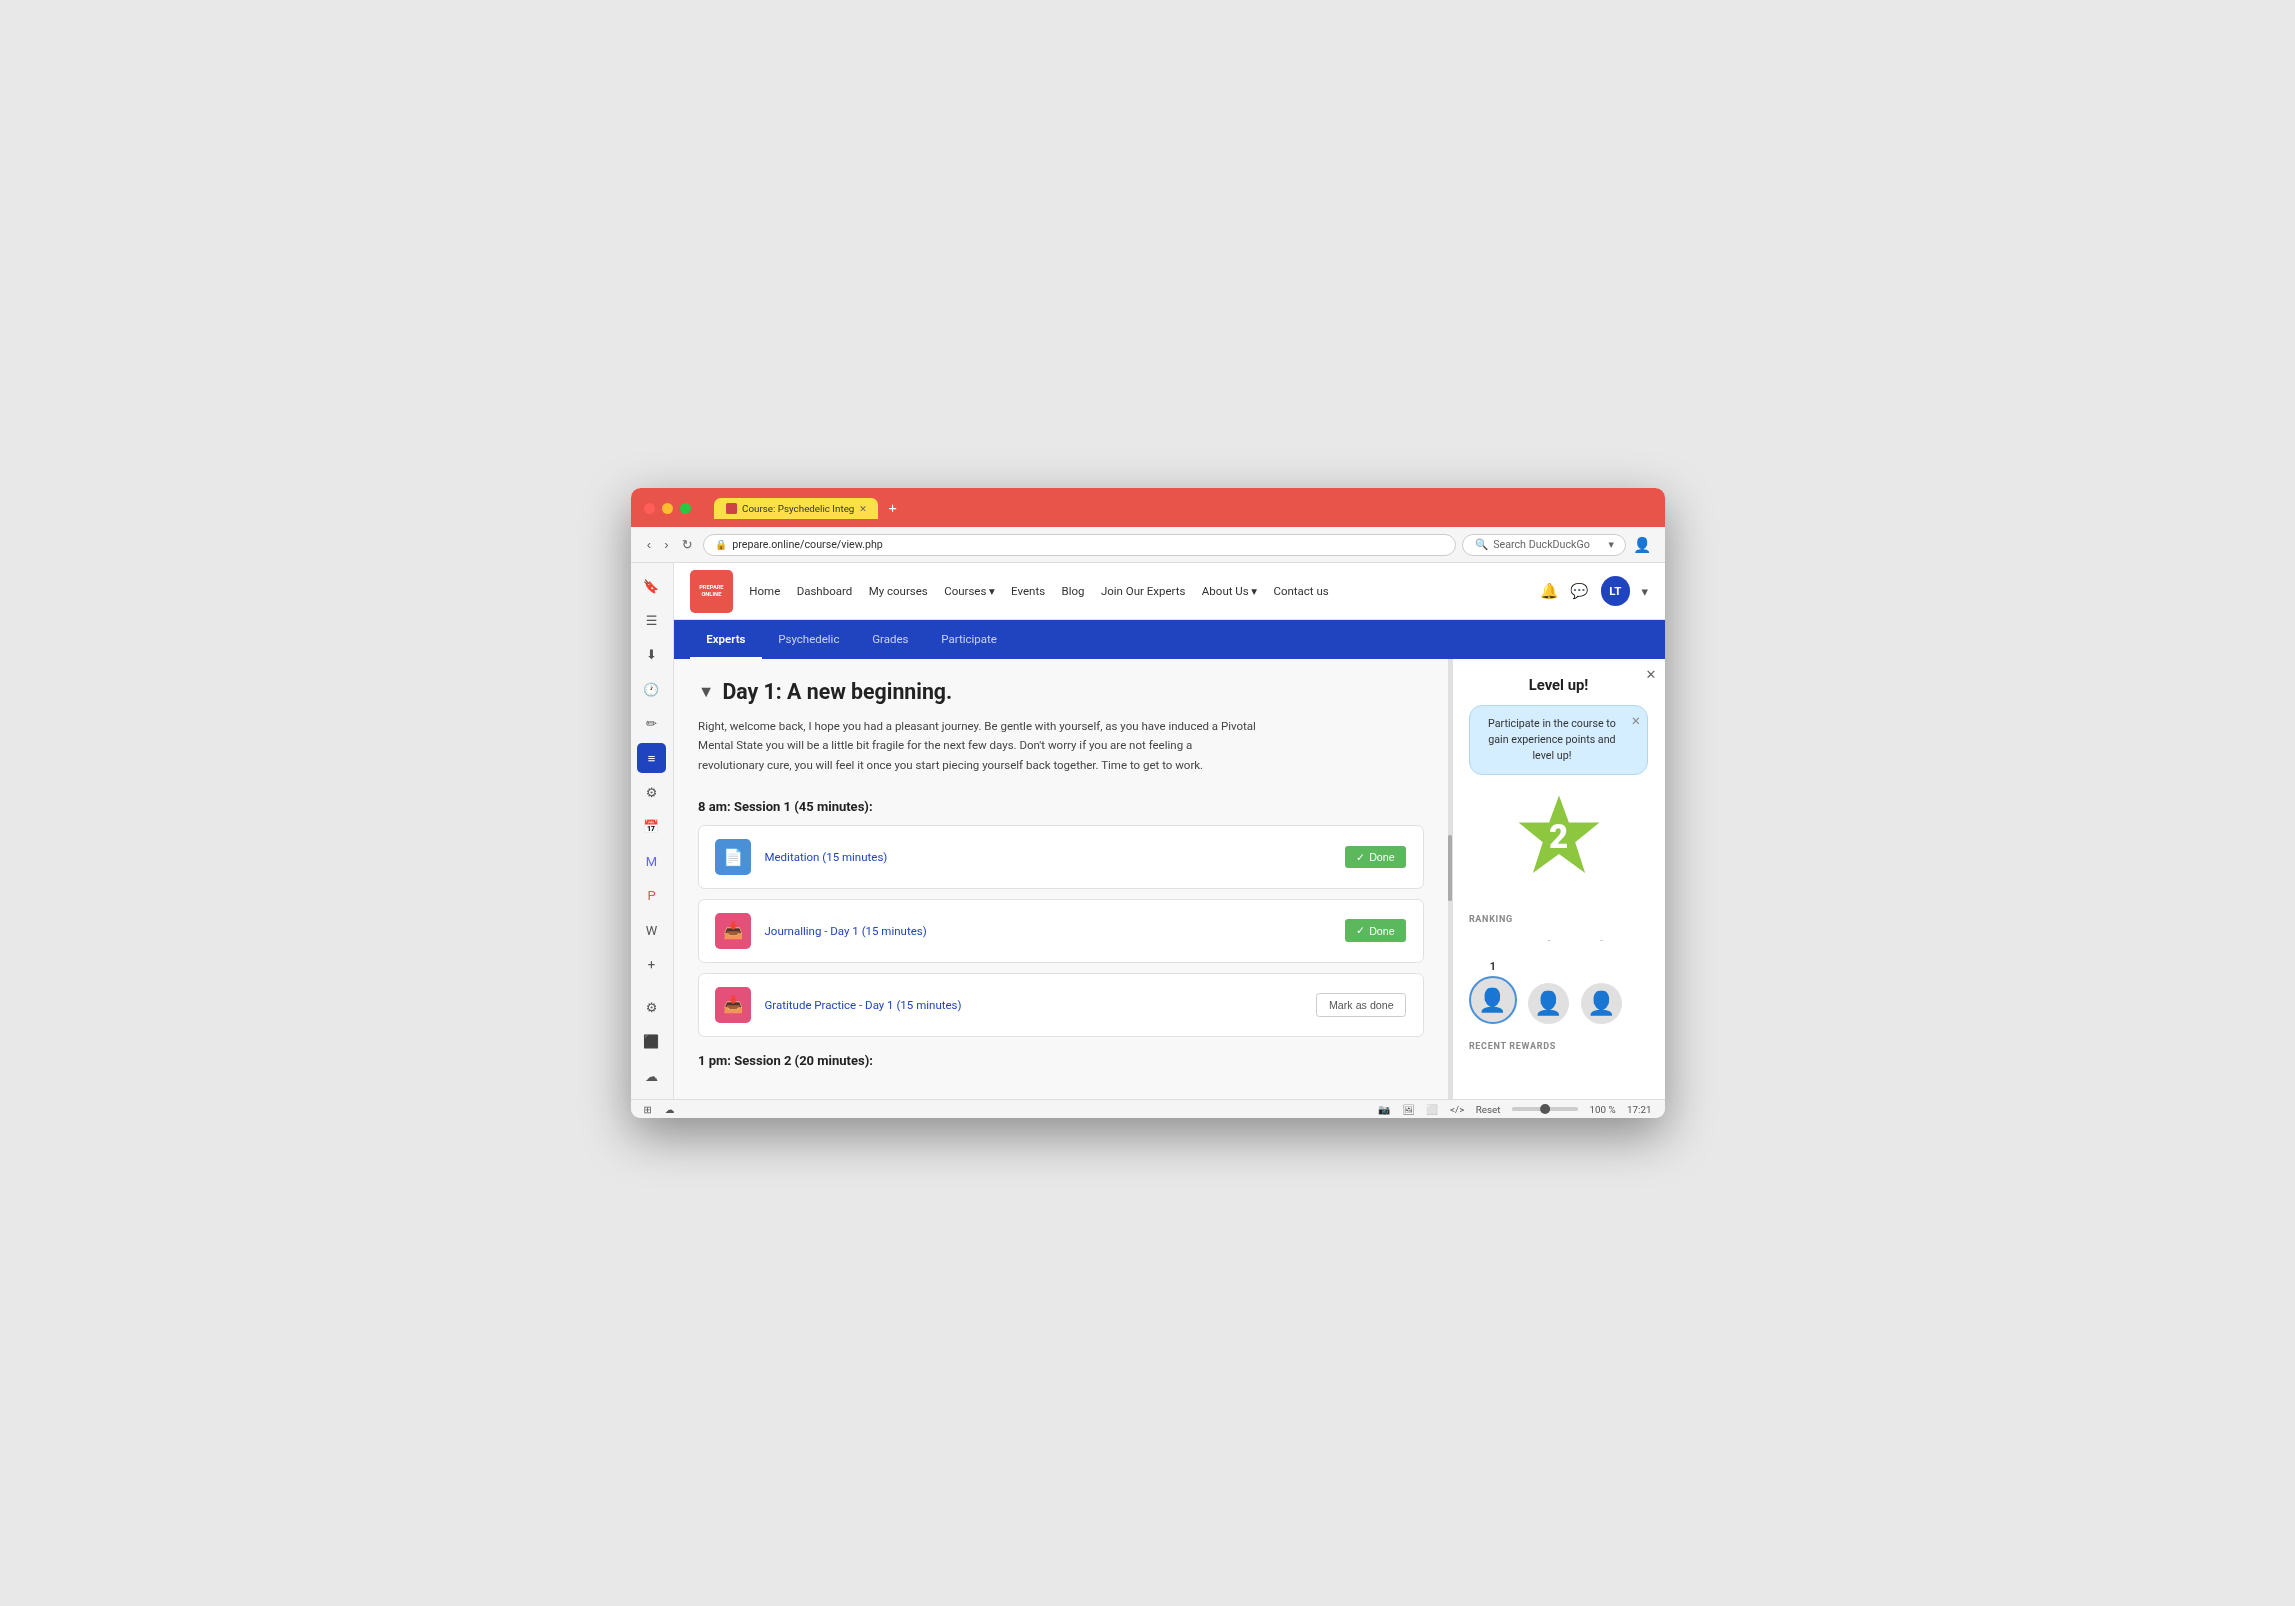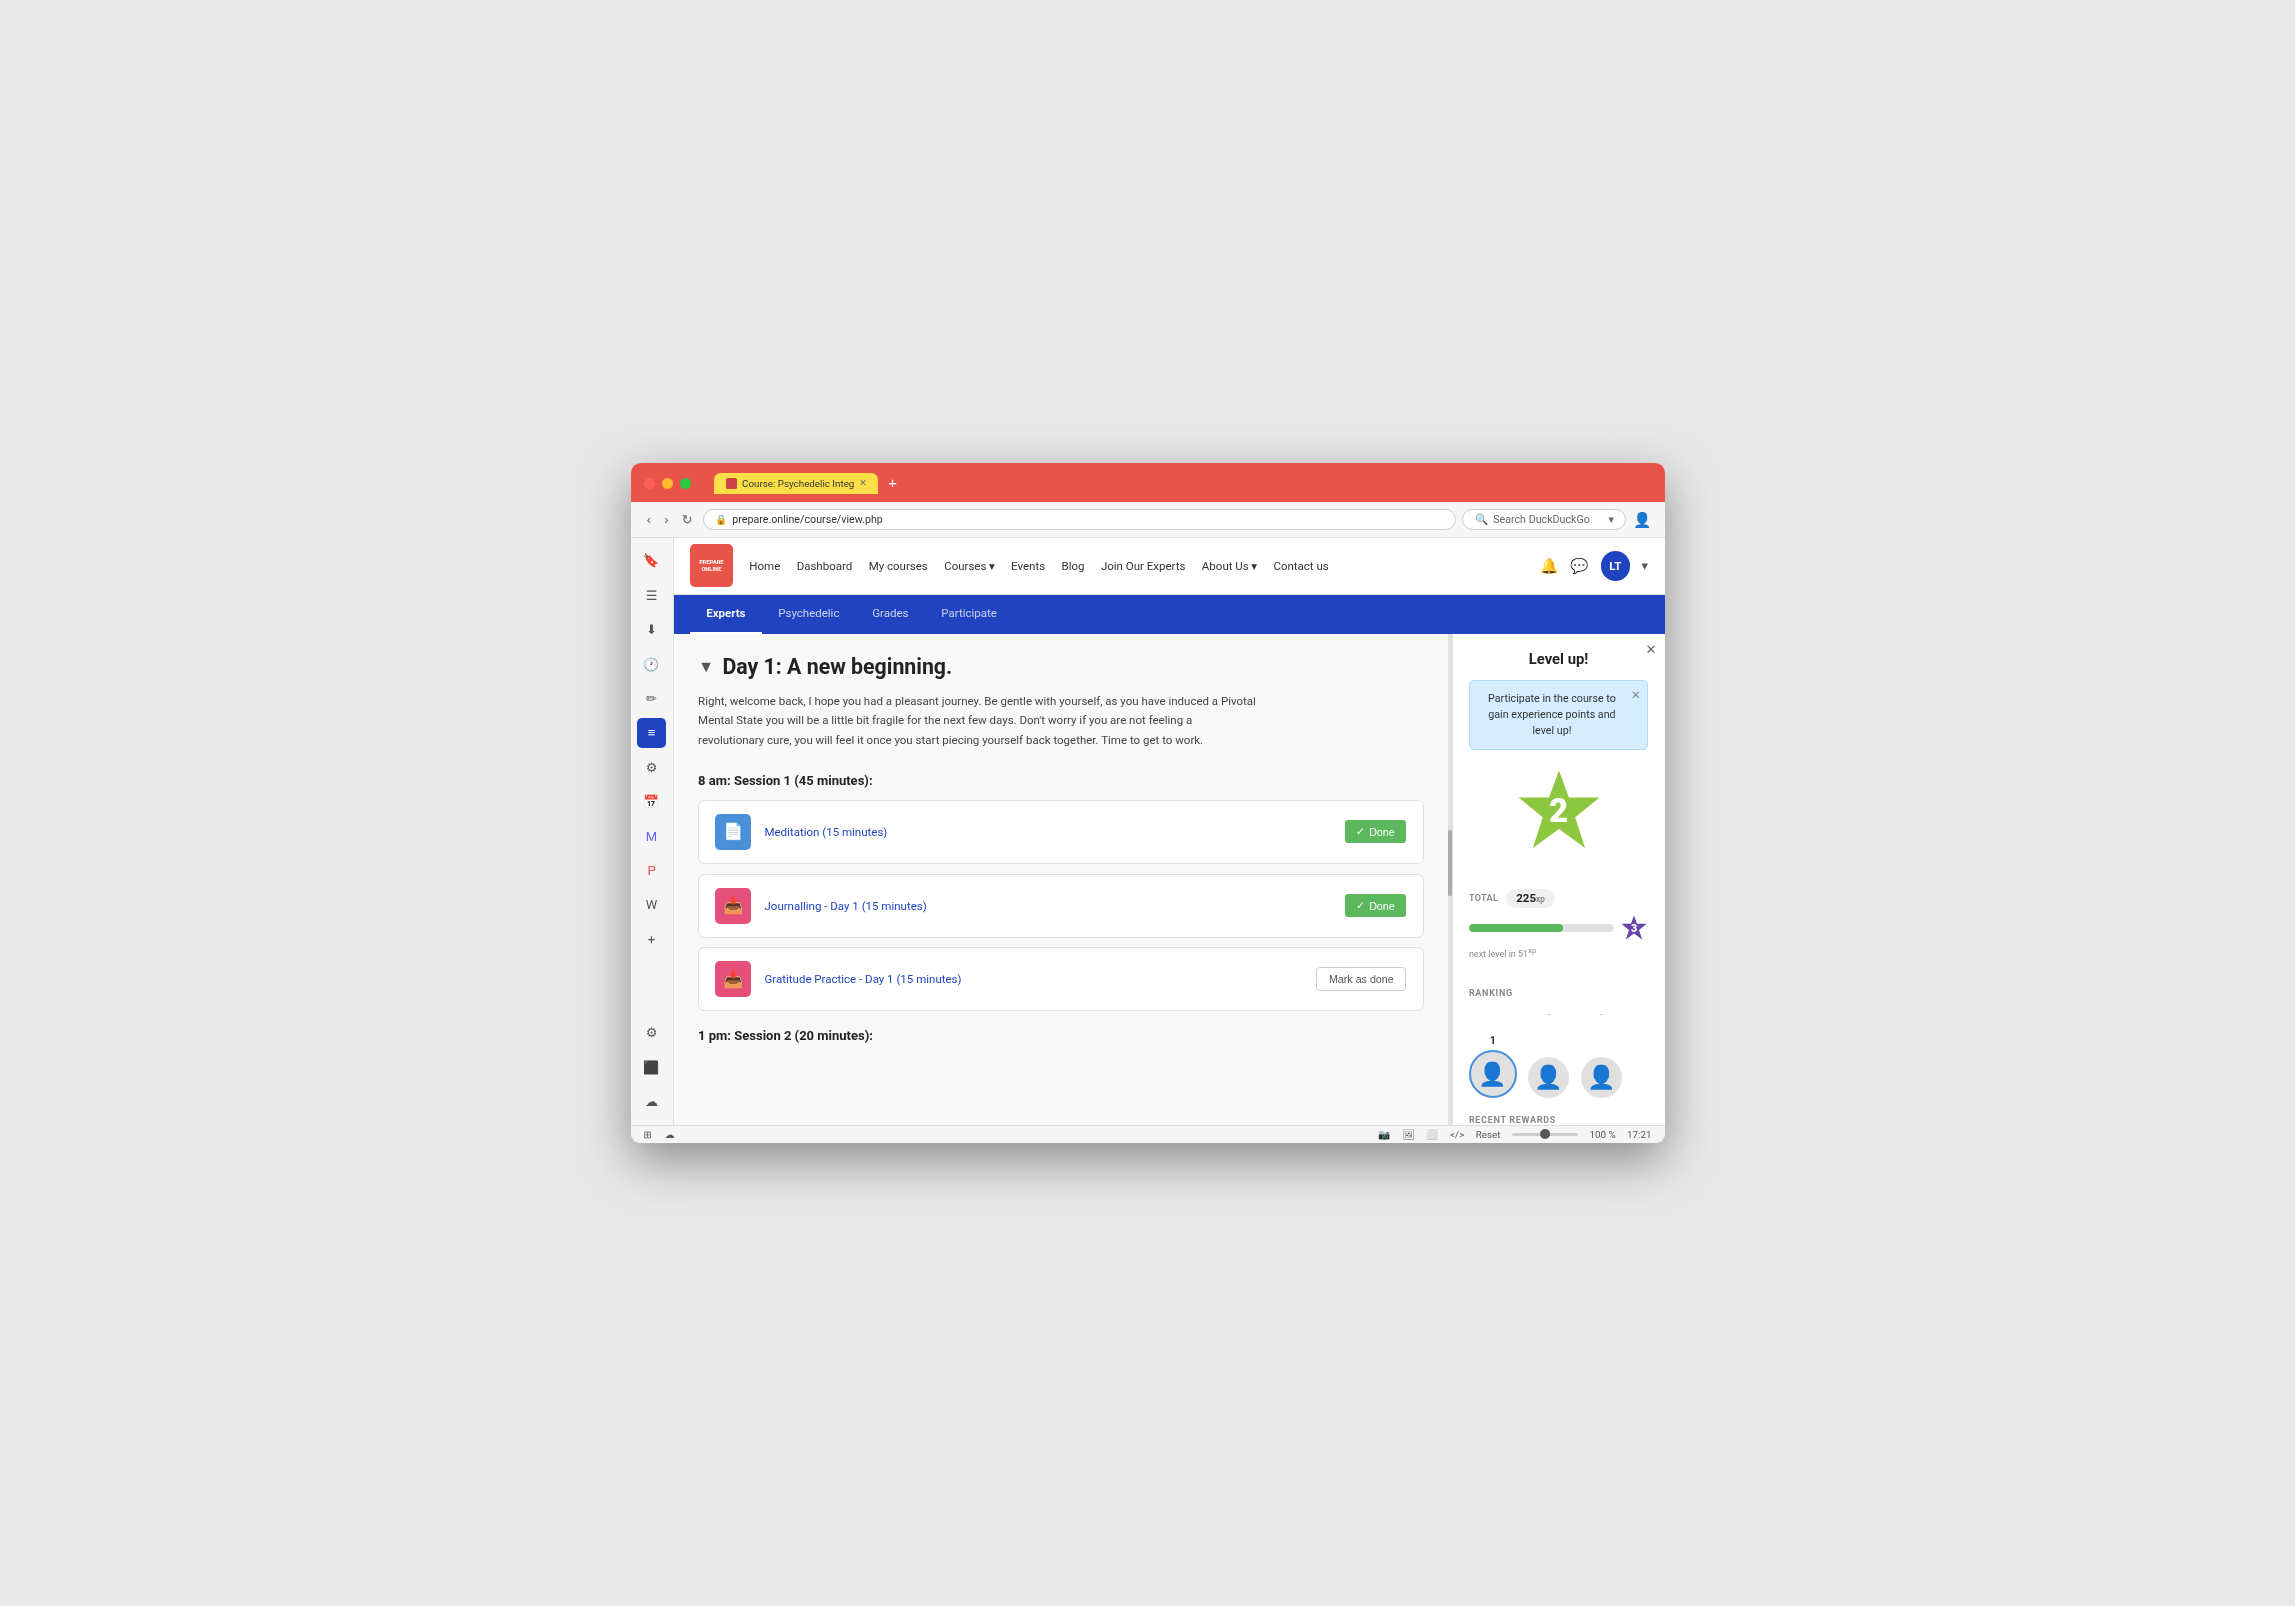--- a/index.html
+++ b/index.html
@@ -332,21 +332,21 @@
     }
     .level-up-title {
       font-size: 14.8px;
       font-weight: 700;
       color: #222;
       margin-bottom: 11.5px;
     }
     .level-up-tooltip {
       background: #d4edff;
       border: 0.8px solid #b0d8f5;
-      border-radius: 5px;
+      border-radius: 13px;
       padding: 9.8px 24.6px 9.8px 11.5px;
       font-size: 10.7px;
       color: #333;
       line-height: 1.5;
       position: relative;
       margin-bottom: 16.4px;
     }
     .level-up-tooltip .tooltip-close {
       position: absolute;
       top: 6.6px; right: 6.6px;
@@ -711,43 +711,20 @@
             <div class="star-badge">
               <div class="star-shape">
                 <svg class="star-svg" viewBox="0 0 100 100">
                   <polygon points="50,5 61,35 95,35 68,57 79,91 50,70 21,91 32,57 5,35 39,35" fill="#8dc63f"></polygon>
                 </svg>
                 <span class="star-number">2</span>
               </div>
             </div>
           </div>
 
-          <div class="xp-section">
-            <div class="xp-row">
-              <span class="xp-label">TOTAL</span>
-              <div class="xp-value">
-                <span>225</span>
-                  <sup>xp</sup>
-              </div>
-            </div>
-            <div class="xp-bar-container">
-              <div class="xp-bar">
-                <div class="xp-bar-fill" style="width: 65%;"></div>
-              </div>
-              <div class="level-badge-small">
-                <svg width="28" height="28" viewBox="0 0 100 100">
-                  <polygon points="50,5 61,35 95,35 68,57 79,91 50,70 21,91 32,57 5,35 39,35" fill="#6644aa"></polygon>
-                </svg>
-                <span style="position:absolute; font-size:10.7px; font-weight:900; color:#fff;">3</span>
-              </div>
-            </div>
-            <div class="next-level-text">
-              <span>next level in 51</span><sup>xp</sup>
-            </div>
-          </div>
 
           <div class="ranking-section">
             <div class="ranking-label">RANKING</div>
             <div class="ranking-row">
               <div class="ranking-player">
                 <span class="ranking-position">1</span>
                 <div class="avatar-circle highlighted">
                   <span>👤</span>
                 </div>
               </div>

